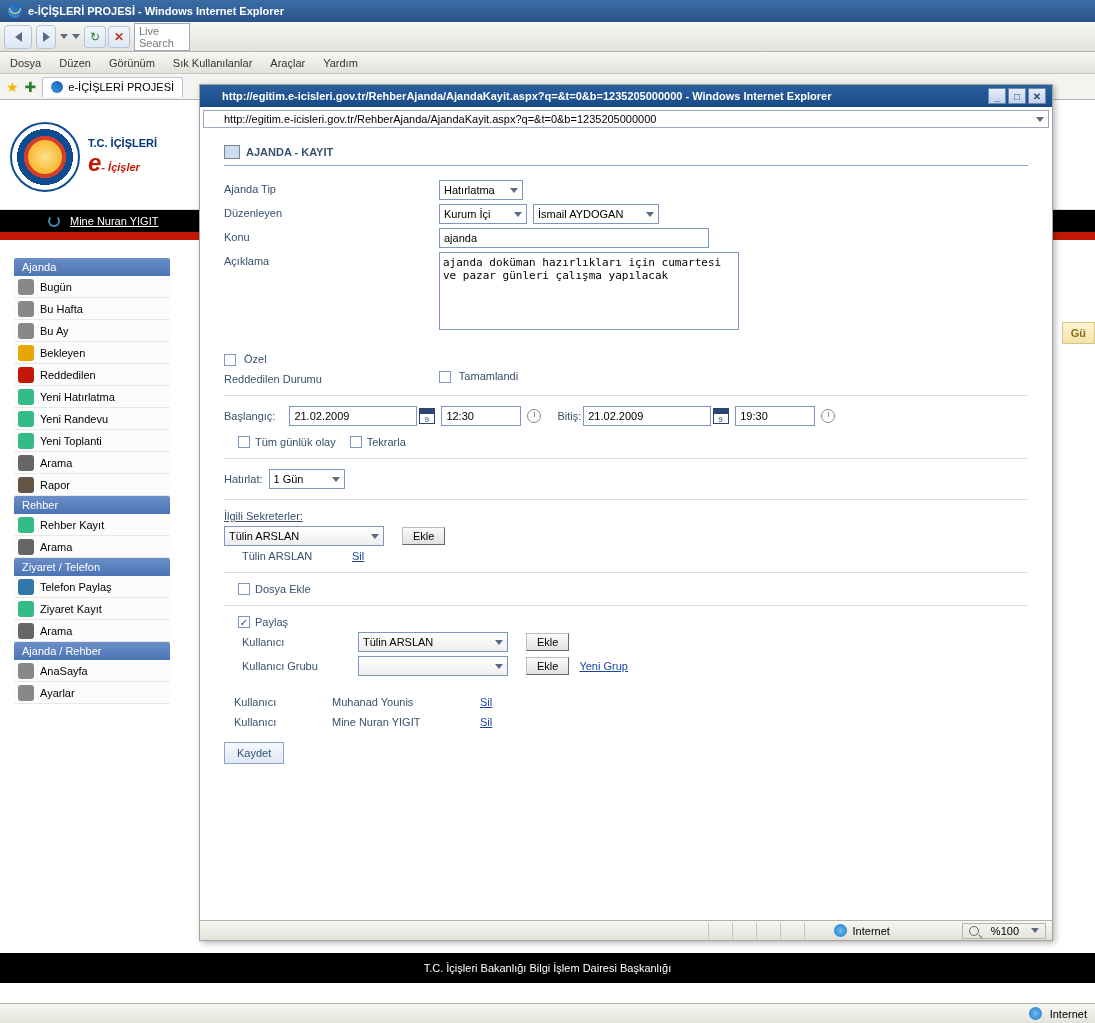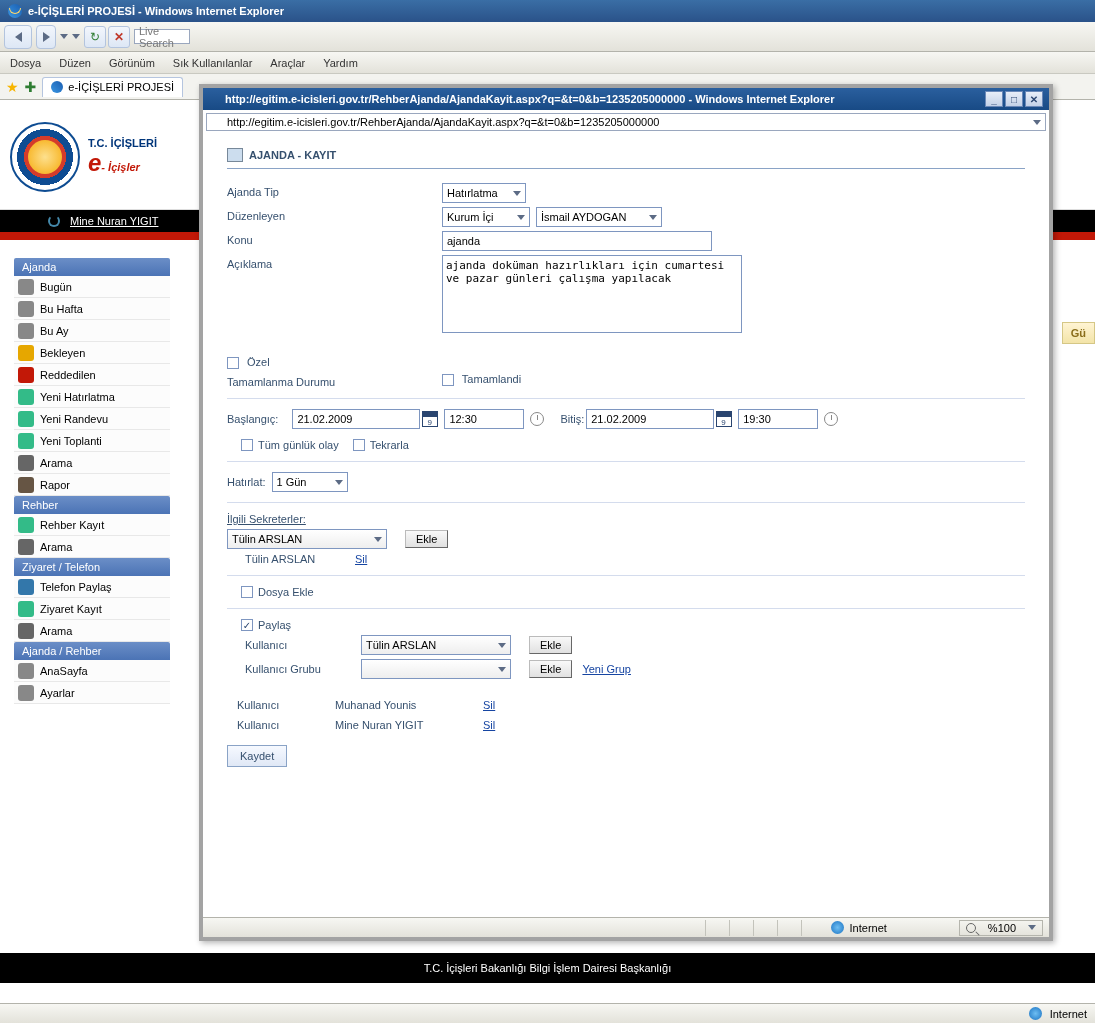--- a/index.html
+++ b/index.html
@@ -10,21 +10,21 @@
 .navbar { height: 30px; background: linear-gradient(#f7f7f3,#e3e2da); border-bottom: 1px solid #b3b3ab; display:flex; align-items:center; padding: 0 4px; gap:4px; }
 .navbtn { width: 28px; height: 24px; border:1px solid #b3c4de; border-radius:4px; background: linear-gradient(#f2f6fc,#dde7f5); display:flex; align-items:center; justify-content:center; }
 .arrow-left { width:0; height:0; border-top:5px solid transparent; border-bottom:5px solid transparent; border-right:7px solid #5c6b85;}
 .arrow-right { width:0; height:0; border-top:5px solid transparent; border-bottom:5px solid transparent; border-left:7px solid #5c6b85;}
 .chev-down { width:0; height:0; border-left:4px solid transparent; border-right:4px solid transparent; border-top:5px solid #5c6b85;}
 .urlbar { flex:1; height:22px; background:#fff; border:1px solid #9aa7be; display:flex; align-items:center; padding:0 4px; gap:4px; }
 .urlbar-btns { display: flex; gap: 2px; }
 .sqbtn { width:22px; height:22px; border:1px solid #b3c4de; border-radius:3px; background: linear-gradient(#f2f6fc,#dde7f5); display:flex; align-items:center; justify-content:center; }
 .redx { color:#c0392b; font-weight:bold; font-size:12px;}
 .greenarrows { color:#2e7d32; font-size:12px;}
-.searchbox { width:56px; height:15px; border:1px solid #9aa7be; background:#fff; display:flex; align-items:center; padding:0 4px; color:#777; }
+.searchbox { width:56px; height:28px; border:1px solid #9aa7be; background:#fff; display:flex; align-items:center; padding:0 4px; color:#777; }
 .menubar { height:22px; background: linear-gradient(#f7f7f3,#e3e2da); border-bottom:1px solid #c9c9c1; display:flex; align-items:center; padding: 0 10px; gap: 18px; color:#333; }
 .tabbar { height:26px; background: #f3f3ef; border-bottom:1px solid #b3b3ab; display:flex; align-items:center; padding:0 6px; gap:6px;}
 .star { color:#f7b500; font-size:14px; }
 .plus { color:#2e7d32; font-size:14px; }
 .tab { height:20px; border:1px solid #b5c5df; border-bottom:none; background: #fff; padding:0 8px; display:flex; align-items:center; gap:5px; border-radius:3px 3px 0 0;}
 .tab .ie-s { width:12px; height:12px; background:linear-gradient(45deg,#3a96e2,#1a5db0); border-radius:50%;}
 .page-header { height:110px; background: #fff; border-bottom:1px solid #ddd; position:relative; padding-left:10px; }
 .logo-area { display:flex; align-items:center; gap:8px; padding-top:22px;}
 .seal { width:70px; height:70px; border-radius:50%; background: radial-gradient(circle at 50% 50%, #fff 0%, #fff 25%, #d43c2b 25%, #d43c2b 45%, #0e4c92 45%, #0e4c92 60%, #fff 60%); border:2px solid #0e4c92; position:relative; }
 .seal::after{content:""; position:absolute; width:34px; height:34px; background: radial-gradient(circle,#fde08e,#f6a909); border-radius:50%; left:16px; top:16px;}
@@ -38,21 +38,21 @@
 .sidebar { width:170px; padding:18px 0 0 14px; }
 .side-section { background:linear-gradient(#6b8ec7,#4b73b5); color:#fff; padding:3px 8px; font-size:11px; border-radius:2px 2px 0 0;}
 .side-item { height:22px; display:flex; align-items:center; gap:6px; padding:0 4px; border-bottom:1px solid #e8e8e8; background:#fcfcfc;}
 .side-ic { width:16px; height:16px; display:inline-flex; align-items:center; justify-content:center; font-size:12px; }
 .footer-bar { height:30px; background:#000; color:#fff; display:flex; align-items:center; justify-content:center; position:absolute; bottom:40px; left:0; right:0;}
 .right-gun { position:absolute; right:0; top:322px; background:linear-gradient(#fff4d3,#f3e4a8); border:1px solid #d5c786; color:#8a6d1a; font-weight:bold; padding:4px 8px;}
 .bottom-status { position:absolute; bottom:0; left:0; right:0; height:20px; background: linear-gradient(#f7f7f3,#e3e2da); border-top:1px solid #b3b3ab; display:flex; align-items:center; justify-content:flex-end; padding:0 8px; gap:8px;}
 .globe { width:13px; height:13px; background: radial-gradient(#6ebef2,#1a72c2); border-radius:50%; }
 
 
-.popup { position:absolute; left:199px; top:84px; width:854px; height:857px; background:#fff; border:4px solid #a3a3a3; box-shadow:2px 2px 6px rgba(0,0,0,.3); display:flex; flex-direction:column; }
+.popup { position:absolute; left:199px; top:84px; width:854px; height:857px; background:#fff; border:1px solid #a3a3a3; box-shadow:2px 2px 6px rgba(0,0,0,.3); display:flex; flex-direction:column; }
 .popup .p-title { height:22px; background: linear-gradient(#2a5f9e,#184a85); color:#fff; font-weight:bold; display:flex; align-items:center; padding:0 6px; gap:4px;}
 .p-title .flex { flex:1; overflow:hidden; white-space:nowrap; }
 .win-btns { display:flex; gap:2px;}
 .win-btn { width:18px; height:16px; background:linear-gradient(#e8eef8,#c3d1e7); border:1px solid #6a88b8; display:flex; align-items:center; justify-content:center; font-size:10px; font-weight:bold; color:#2a4570;}
 .p-url { height:18px; background:#fff; border:1px solid #9aa7be; margin:3px; display:flex; align-items:center; padding:0 4px; gap:4px; }
 .p-body { flex:1; overflow:auto; padding: 8px 24px; position:relative; }
 .form-title { display:flex; align-items:center; gap:6px; color:#36506e; font-weight:bold; font-size:12px; border-bottom:1px solid #8aa3c6; padding:6px 0; margin-bottom:14px;}
 .row { display:flex; align-items:flex-start; margin: 4px 0; }
 .row .lbl { width: 215px; color:#36506e; padding-top:3px; }
 .select, .textin { border:1px solid #7e96c0; background:#fff; height:20px; padding:0 4px; }
@@ -287,21 +287,21 @@
     </div>
 
     <div style="height:12px"></div>
     <div class="row">
       <div class="lbl">
         <span class="cb"></span>
         <span style="color:#36506e">Özel</span>
       </div>
     </div>
     <div class="row">
-      <div class="lbl">Tamamlanma Durumu</div>
+      <div class="lbl">Reddedilen Durumu</div>
       <div>
         <span class="cb"></span>
         <span style="color:#36506e">Tamamlandi</span>
       </div>
     </div>
 
     <div class="hr"></div>
 
     <div class="row" style="align-items:center">
       <span style="color:#36506e; margin-right:14px">Başlangıç:</span>

